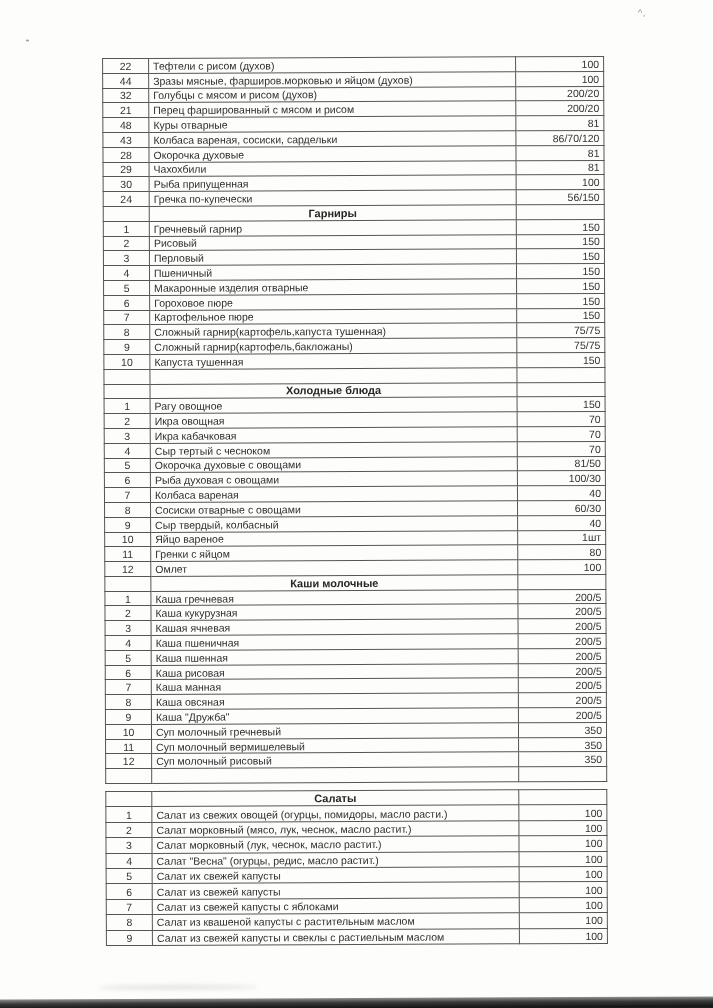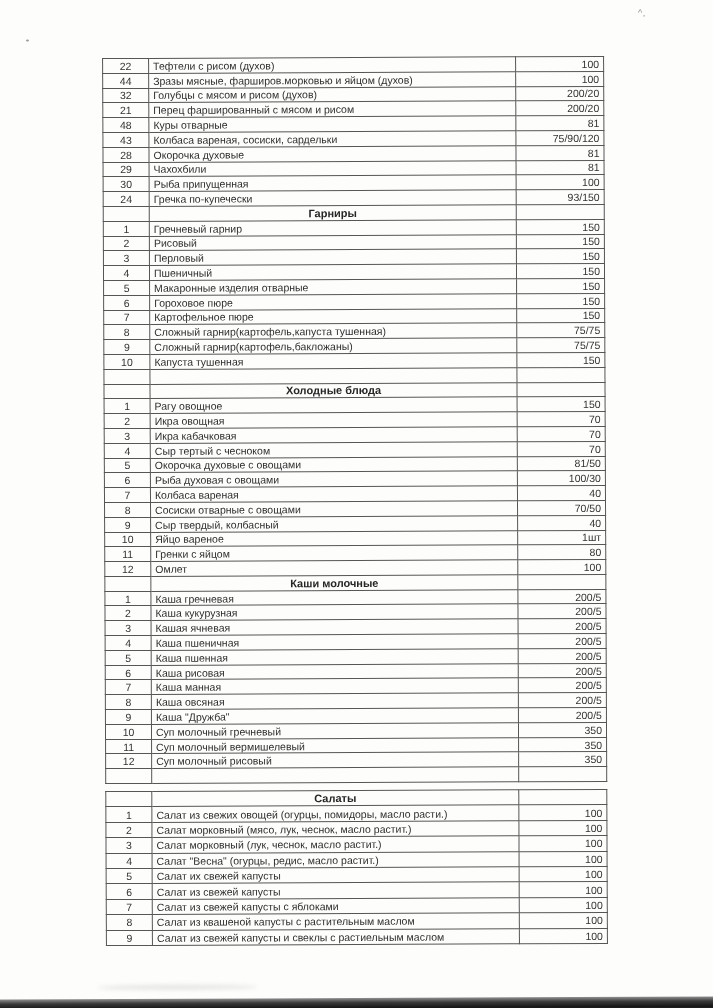--- a/index.html
+++ b/index.html
@@ -65,41 +65,41 @@
             <td class="c-qty">200/20</td>
           </tr>
           <tr>
             <td class="c-num">48</td>
             <td class="c-name">Куры отварные</td>
             <td class="c-qty">81</td>
           </tr>
           <tr>
             <td class="c-num">43</td>
             <td class="c-name">Колбаса вареная, сосиски, сардельки</td>
-            <td class="c-qty">75/90/120</td>
+            <td class="c-qty">86/70/120</td>
           </tr>
           <tr>
             <td class="c-num">28</td>
             <td class="c-name">Окорочка духовые</td>
             <td class="c-qty">81</td>
           </tr>
           <tr>
             <td class="c-num">29</td>
             <td class="c-name">Чахохбили</td>
             <td class="c-qty">81</td>
           </tr>
           <tr>
             <td class="c-num">30</td>
             <td class="c-name">Рыба припущенная</td>
             <td class="c-qty">100</td>
           </tr>
           <tr>
             <td class="c-num">24</td>
             <td class="c-name">Гречка по-купечески</td>
-            <td class="c-qty">93/150</td>
+            <td class="c-qty">56/150</td>
           </tr>
           <tr>
             <td class="c-num"></td>
             <td class="c-name hdr">Гарниры</td>
             <td class="c-qty"></td>
           </tr>
           <tr>
             <td class="c-num">1</td>
             <td class="c-name">Гречневый гарнир</td>
             <td class="c-qty">150</td>
@@ -190,21 +190,21 @@
             <td class="c-qty">100/30</td>
           </tr>
           <tr>
             <td class="c-num">7</td>
             <td class="c-name">Колбаса вареная</td>
             <td class="c-qty">40</td>
           </tr>
           <tr>
             <td class="c-num">8</td>
             <td class="c-name">Сосиски отварные с овощами</td>
-            <td class="c-qty">70/50</td>
+            <td class="c-qty">60/30</td>
           </tr>
           <tr>
             <td class="c-num">9</td>
             <td class="c-name">Сыр твердый, колбасный</td>
             <td class="c-qty">40</td>
           </tr>
           <tr>
             <td class="c-num">10</td>
             <td class="c-name">Яйцо вареное</td>
             <td class="c-qty">1шт</td>

